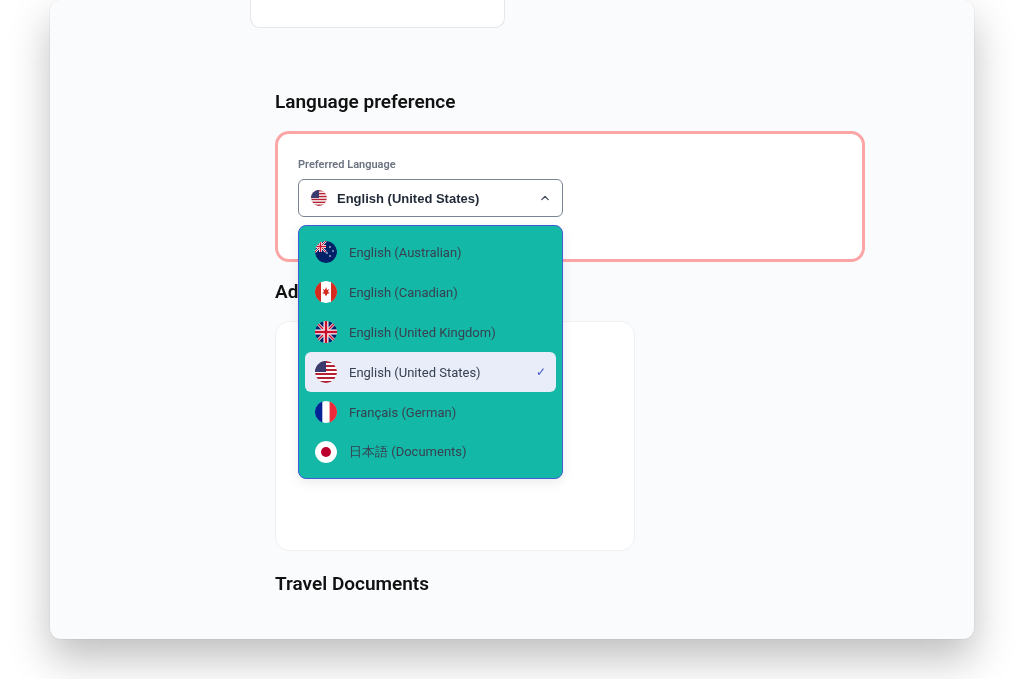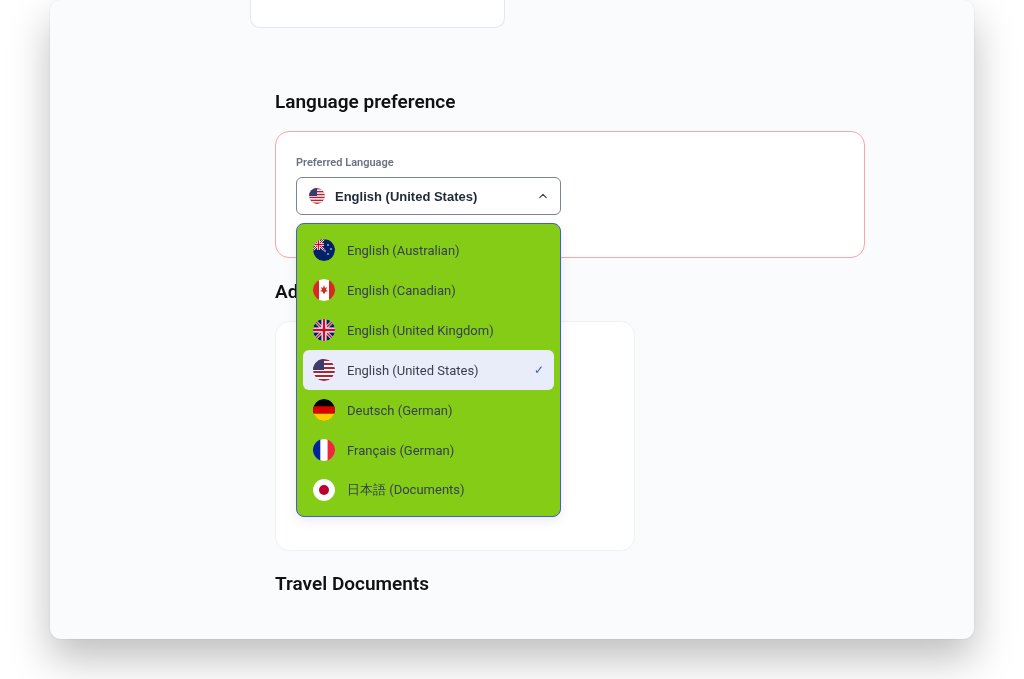--- a/index.html
+++ b/index.html
@@ -34,21 +34,21 @@
     .section {
       position: absolute;
     }
     .lang-section {
       left: 225px;
       top: 90px;
       width: 590px;
     }
     .card {
       background: #fff;
-      border: 1px solid #fca5a5;
+      border: 3px solid #fca5a5;
       border-radius: 14px;
       padding: 24px 20px 42px;
     }
     .field-label {
       font-size: 11px;
       font-weight: 600;
       color: #6b7280;
       margin-bottom: 8px;
     }
     .select-wrap {
@@ -81,21 +81,21 @@
       display: flex;
       align-items: center;
       justify-content: center;
       color: #374151;
     }
     .dropdown {
       position: absolute;
       top: 46px;
       left: 0;
       width: 265px;
-      background: #84cc16;
+      background: #14b8a6;
       border: 1.5px solid #405cd6;
       border-radius: 8px;
       padding: 6px;
       box-shadow: 0 4px 12px rgba(0,0,0,0.08);
       z-index: 10;
     }
     .option {
       display: flex;
       align-items: center;
       gap: 12px;
@@ -240,30 +240,20 @@
                 <rect x="0" y="18" width="22" height="2" fill="#fff"></rect>
                 <rect x="0" y="0" width="11" height="11" fill="#3c3b6e"></rect>
               </svg>
             </span>
             <span class="opt-text">English (United States)</span>
             <span class="check">✓</span>
           </div>
           <div class="option">
             <span class="flag">
               <svg viewBox="0 0 22 22" width="22" height="22">
-                <circle cx="11" cy="11" r="11" fill="#000"></circle>
-                <rect x="0" y="7.3" width="22" height="7.3" fill="#dd0000"></rect>
-                <rect x="0" y="14.6" width="22" height="7.4" fill="#ffce00"></rect>
-              </svg>
-            </span>
-            <span class="opt-text">Deutsch (German)</span>
-          </div>
-          <div class="option">
-            <span class="flag">
-              <svg viewBox="0 0 22 22" width="22" height="22">
                 <circle cx="11" cy="11" r="11" fill="#fff"></circle>
                 <rect x="0" y="0" width="7.3" height="22" fill="#002395"></rect>
                 <rect x="14.6" y="0" width="7.4" height="22" fill="#ed2939"></rect>
               </svg>
             </span>
             <span class="opt-text">Français (German)</span>
           </div>
           <div class="option">
             <span class="flag">
               <svg viewBox="0 0 22 22" width="22" height="22">

